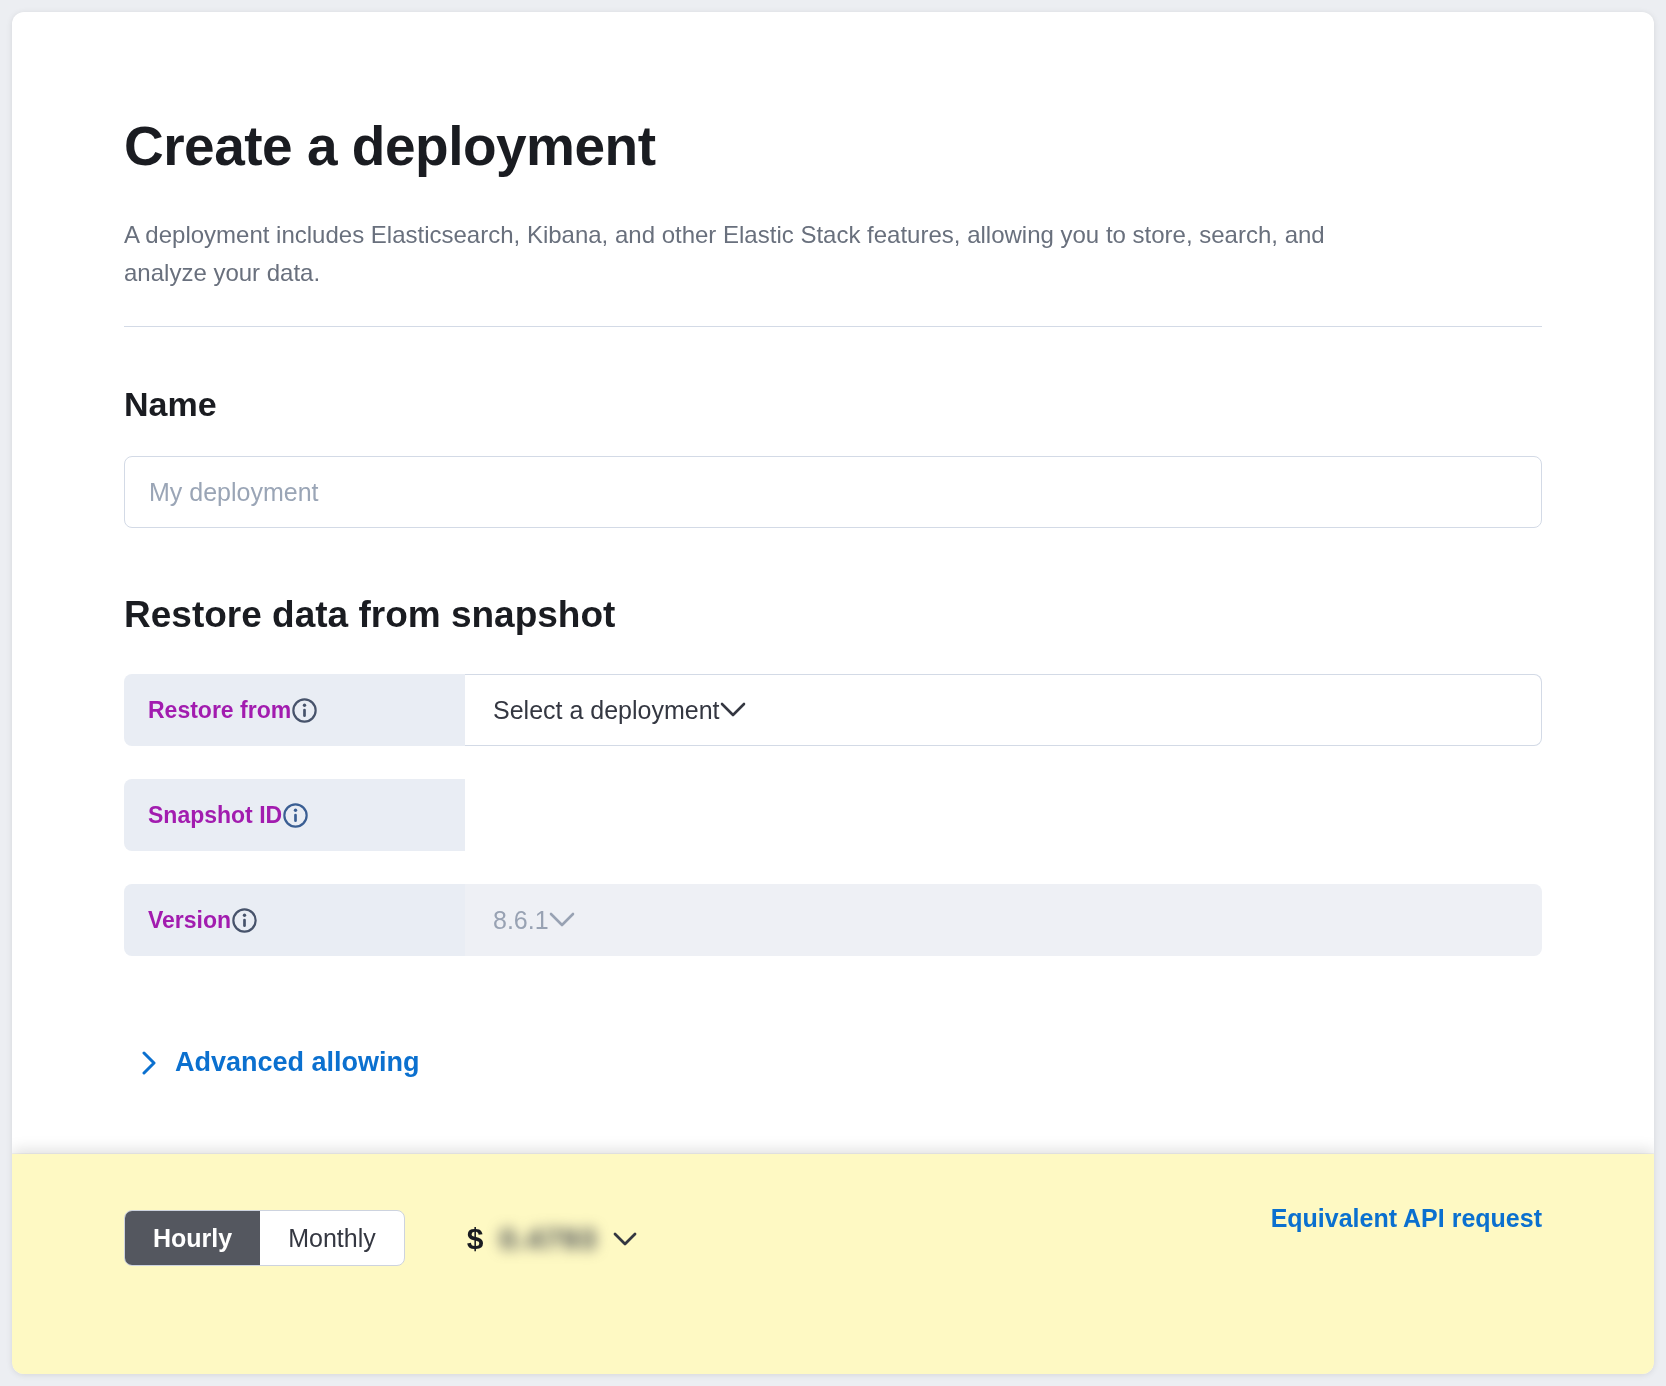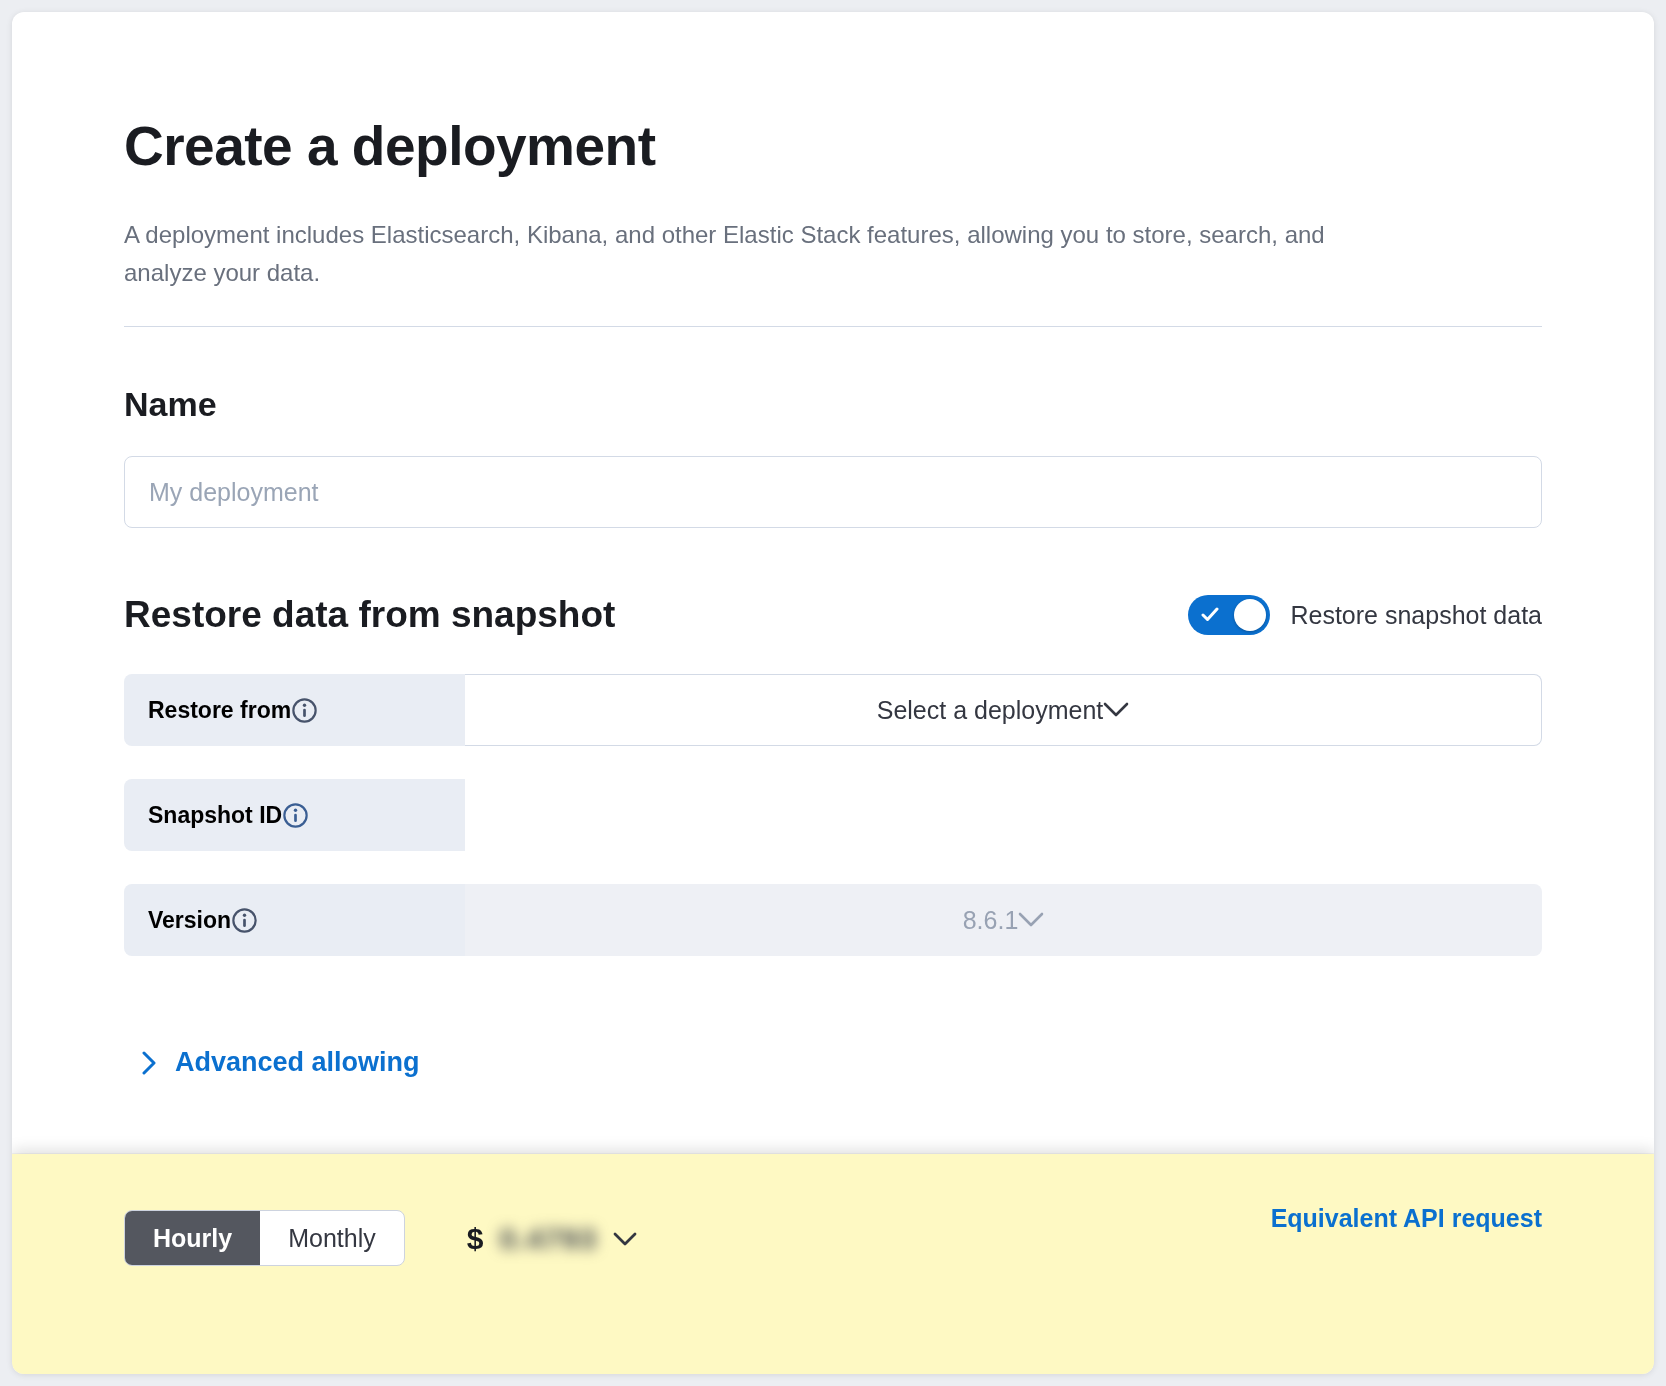--- a/index.html
+++ b/index.html
@@ -70,25 +70,25 @@
     display: flex; align-items: stretch;
     height: 72px; margin-bottom: 33px;
     border-radius: 8px;
   }
   .row-label {
     width: 341px; flex: 0 0 341px;
     background: #e9edf4;
     border-radius: 8px 0 0 8px;
     display: flex; align-items: center; gap: 0;
     padding: 10px 24px;
-    font-size: 23px; font-weight: 700; color: #000000;
+    font-size: 23px; font-weight: 700; color: #a21caf;
   }
   .row-control {
     flex: 1;
-    display: flex; align-items: center; justify-content: center;
+    display: flex; align-items: center; justify-content: flex-start;
     padding: 0 28px;
     font-size: 25px;
     border-radius: 0 8px 8px 0;
   }
   .row-control.enabled {
     background: #fff;
     border: 1px solid #d3dae6; border-left: none;
     color: #343741;
     cursor: pointer;
   }
@@ -158,29 +158,20 @@
 
     <h1 class="page-title">Create a deployment</h1>
     <p class="page-subtitle">A deployment includes Elasticsearch, Kibana, and other Elastic Stack features, allowing you to store, search, and analyze your data.</p>
     <hr class="divider">
 
     <h2 class="section-heading name-heading">Name</h2>
     <input class="text-input" type="text" placeholder="My deployment" style="">
 
     <div class="restore-header-row">
       <h2 class="section-heading restore-heading">Restore data from snapshot</h2>
-      <div class="toggle-wrap">
-        <div class="switch" role="switch" aria-checked="true">
-          <svg class="check" width="18" height="15" viewBox="0 0 18 15">
-            <polyline points="2,8 6.5,12.5 16,2" fill="none" stroke="#ffffff" stroke-width="3" stroke-linecap="round" stroke-linejoin="round"></polyline>
-          </svg>
-          <div class="knob"></div>
-        </div>
-        <span class="toggle-label">Restore snapshot data</span>
-      </div>
     </div>
 
     
     <div class="form-row">
       <div class="row-label">
         <span>Restore from</span>
         <svg class="info-icon" width="27" height="27" viewBox="0 0 16 16">
           <circle cx="8" cy="8" r="6.6" fill="none" stroke="#47536b" stroke-width="1.3"></circle>
           <circle cx="8" cy="4.9" r="1" fill="#47536b"></circle>
           <rect x="7.2" y="6.9" width="1.6" height="5" rx="0.8" fill="#47536b"></rect>

